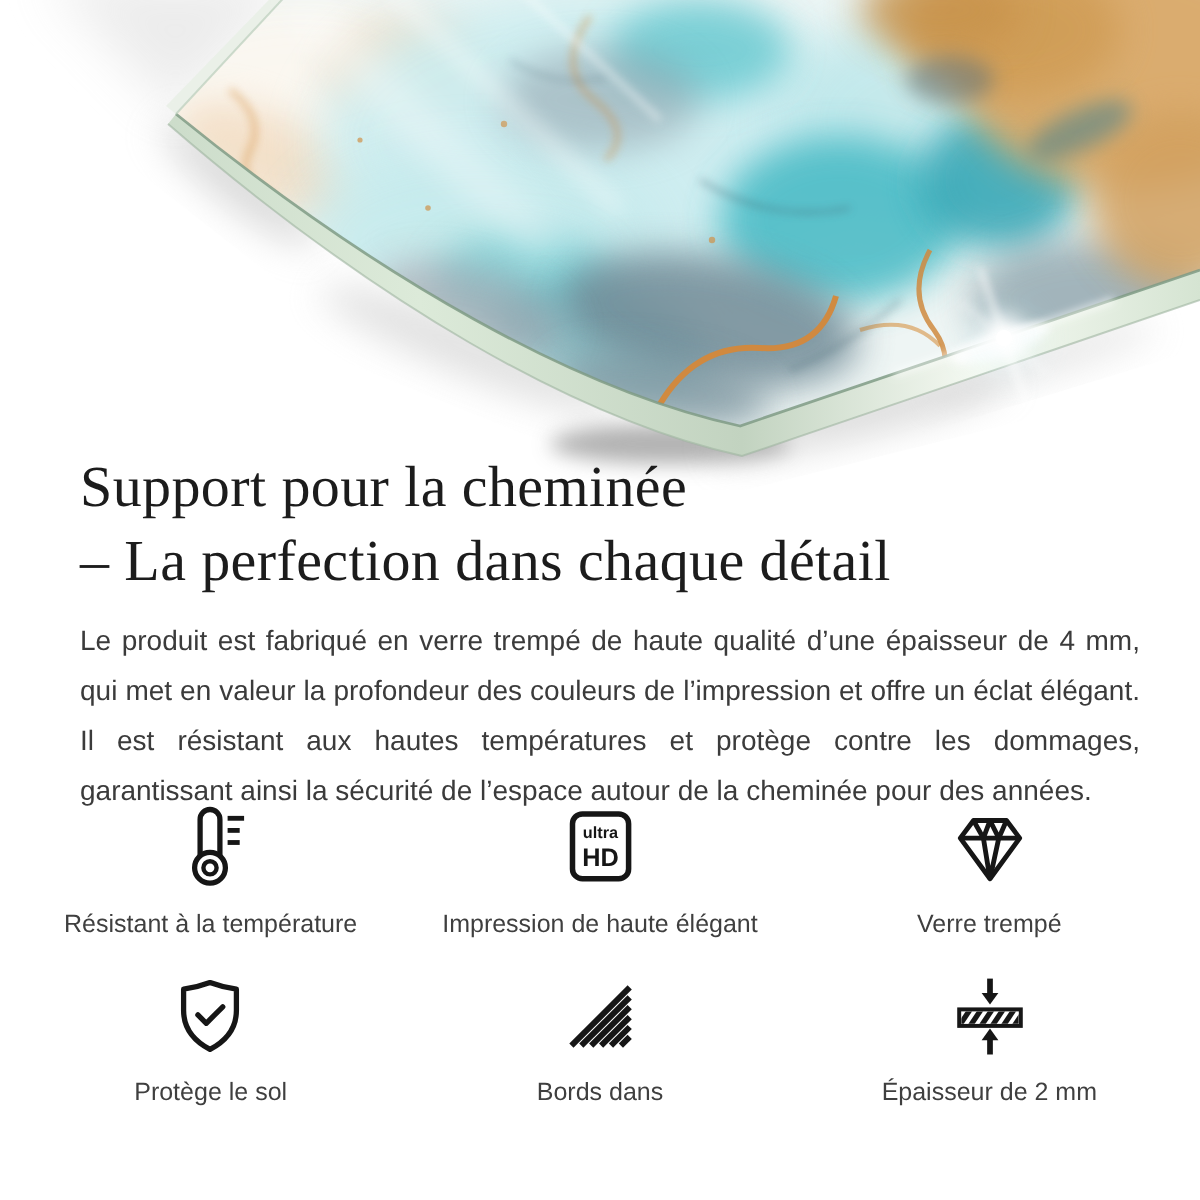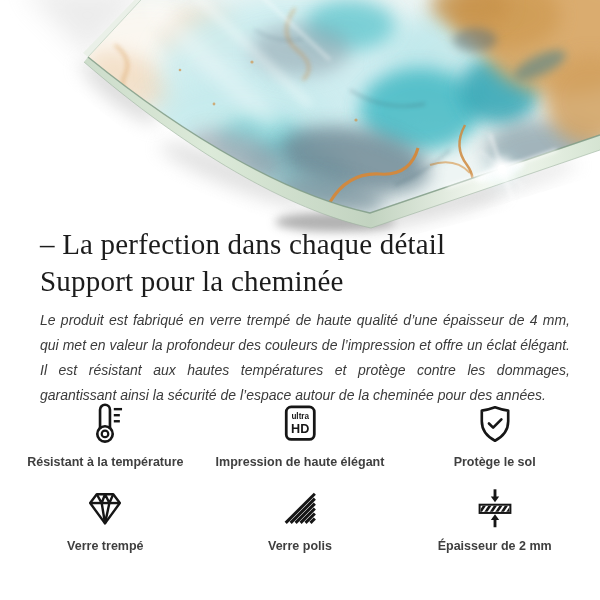--- a/index.html
+++ b/index.html
@@ -4,26 +4,26 @@
 <style>
   html,body{margin:0;padding:0;background:#ffffff;}
   .canvas{position:relative;width:600px;height:600px;background:#ffffff;overflow:hidden;
           font-family:"Liberation Sans",sans-serif;}
   .hero{position:absolute;left:0;top:0;width:600px;height:245px;}
   .title{position:absolute;left:40px;top:226px;width:530px;
          font-family:"Liberation Serif",serif;font-weight:400;
          font-size:29px;line-height:37px;color:#1c1c1c;letter-spacing:.2px;}
   .title span{display:block;}
   .desc{position:absolute;left:40px;top:308px;width:530px;
-        font-size:14px;line-height:25px;color:#3b3b3b;text-align:justify;font-style:italic;}
+        font-size:14px;line-height:25px;color:#3b3b3b;text-align:justify;}
   .features{position:absolute;left:8px;top:402px;width:584px;
             display:grid;grid-template-columns:repeat(3,1fr);grid-row-gap:16px;}
   .feat{display:flex;flex-direction:column;align-items:center;}
   .feat-icon{height:44px;display:flex;align-items:center;justify-content:flex-start;}
-  .feat-label{margin-top:9px;font-size:12.5px;line-height:15px;color:#3f3f3f;text-align:center;font-weight:bold;}
+  .feat-label{margin-top:9px;font-size:12.5px;line-height:15px;color:#3f3f3f;text-align:center;}
 </style>
 </head>
 <body>
 
 <div class="canvas">
 
   <div class="hero">
     <svg width="600" height="245" viewBox="0 0 600 245" xmlns="http://www.w3.org/2000/svg">
       <defs>
         <clipPath id="faceClip">
@@ -116,22 +116,22 @@
         <circle cx="502" cy="169" r="11" fill="#ffffff" opacity="0.95" filter="url(#b5)"></circle>
         <line x1="447" y1="187" x2="557" y2="150" stroke="#ffffff" stroke-width="2.4" opacity="0.95" filter="url(#b2)"></line>
         <line x1="490" y1="134" x2="514" y2="204" stroke="#ffffff" stroke-width="2" opacity="0.9" filter="url(#b2)"></line>
         <line x1="480" y1="151" x2="524" y2="187" stroke="#ffffff" stroke-width="1.2" opacity="0.7" filter="url(#b2)"></line>
         <circle cx="502" cy="169" r="4" fill="#ffffff"></circle>
       </g>
     </svg>
   </div>
 
   <h1 class="title" style="margin:0;font-weight:400;">
+    <span>Support pour la cheminée</span>
     <span>– La perfection dans chaque détail</span>
-    <span>Support pour la cheminée</span>
   </h1>
 
   <p class="desc" style="margin:0;">Le produit est fabriqué en verre trempé de haute qualité d’une épaisseur de 4 mm, qui met en valeur la profondeur des couleurs de l’impression et offre un éclat élégant. Il est résistant aux hautes températures et protège contre les dommages, garantissant ainsi la sécurité de l’espace autour de la cheminée pour des années.</p>
 
   <div class="features">
 
     <div class="feat">
       <div class="feat-icon">
         <svg width="44" height="44" viewBox="0 0 40 40">
           <g fill="none" stroke="#161616" stroke-width="2.4">
@@ -151,60 +151,60 @@
 
     <div class="feat">
       <div class="feat-icon">
         <svg width="44" height="44" viewBox="0 0 40 40">
           <rect x="7.5" y="4.5" width="25.5" height="29.5" rx="4.5" fill="none" stroke="#161616" stroke-width="2.5"></rect>
           <text x="20.2" y="15.5" text-anchor="middle" font-family="Liberation Sans, sans-serif" font-size="7.4" font-weight="700" fill="#161616">ultra</text>
           <text x="20.2" y="28" text-anchor="middle" font-family="Liberation Sans, sans-serif" font-size="11.5" font-weight="700" fill="#161616">HD</text>
         </svg>
       </div>
       <div class="feat-label">Impression de haute élégant</div>
-    </div>
-
-    <div class="feat">
-      <div class="feat-icon">
-        <svg width="44" height="44" viewBox="0 0 40 40">
-          <path d="M20,4.8 C24,6.3 28,7.3 32,7.8 V17.5 C32,26 27,31.5 20,35.2 C13,31.5 8,26 8,17.5 V7.8 C12,7.3 16,6.3 20,4.8 Z" fill="none" stroke="#161616" stroke-width="2.4" stroke-linejoin="round"></path>
-          <path d="M14.5,19.5 l3.8,3.8 l7.5,-7.5" fill="none" stroke="#161616" stroke-width="2.4" stroke-linecap="round" stroke-linejoin="round"></path>
-        </svg>
-      </div>
-      <div class="feat-label">Protège le sol</div>
     </div>
 
     <div class="feat">
       <div class="feat-icon">
         <svg width="44" height="44" viewBox="0 0 40 40">
           <g fill="none" stroke="#161616" stroke-width="2.2" stroke-linejoin="round">
             <path d="M6.5,15.5 L12.5,7.5 H27.5 L33.5,15.5 L20,34 Z"></path>
             <path d="M6.5,15.5 H33.5"></path>
             <path d="M12.5,7.5 L17,15.5 L20,7.5 L24,15.5 L27.5,7.5"></path>
             <path d="M17,15.5 L20,34 M24,15.5 L20,34"></path>
           </g>
         </svg>
       </div>
       <div class="feat-label">Verre trempé</div>
+    </div>
+
+    <div class="feat">
+      <div class="feat-icon">
+        <svg width="44" height="44" viewBox="0 0 40 40">
+          <path d="M20,4.8 C24,6.3 28,7.3 32,7.8 V17.5 C32,26 27,31.5 20,35.2 C13,31.5 8,26 8,17.5 V7.8 C12,7.3 16,6.3 20,4.8 Z" fill="none" stroke="#161616" stroke-width="2.4" stroke-linejoin="round"></path>
+          <path d="M14.5,19.5 l3.8,3.8 l7.5,-7.5" fill="none" stroke="#161616" stroke-width="2.4" stroke-linecap="round" stroke-linejoin="round"></path>
+        </svg>
+      </div>
+      <div class="feat-label">Protège le sol</div>
     </div>
 
     <div class="feat">
       <div class="feat-icon">
         <svg width="44" height="44" viewBox="0 0 40 40">
           <g stroke="#161616" stroke-width="2.7">
             <line x1="7" y1="33.5" x2="33.5" y2="7"></line>
             <line x1="11.5" y1="33.5" x2="33.5" y2="11.5"></line>
             <line x1="16" y1="33.5" x2="33.5" y2="16"></line>
             <line x1="20.5" y1="33.5" x2="33.5" y2="20.5"></line>
             <line x1="25" y1="33.5" x2="33.5" y2="25"></line>
             <line x1="29.5" y1="33.5" x2="33.5" y2="29.5"></line>
           </g>
         </svg>
       </div>
-      <div class="feat-label">Verre polis</div>
+      <div class="feat-label">Bords dans</div>
     </div>
 
     <div class="feat">
       <div class="feat-icon">
         <svg width="44" height="44" viewBox="0 0 40 40">
           <defs>
             <clipPath id="barClip">
                 <rect x="7" y="18" width="26" height="5.5"></rect>
               </clipPath>
           </defs>

